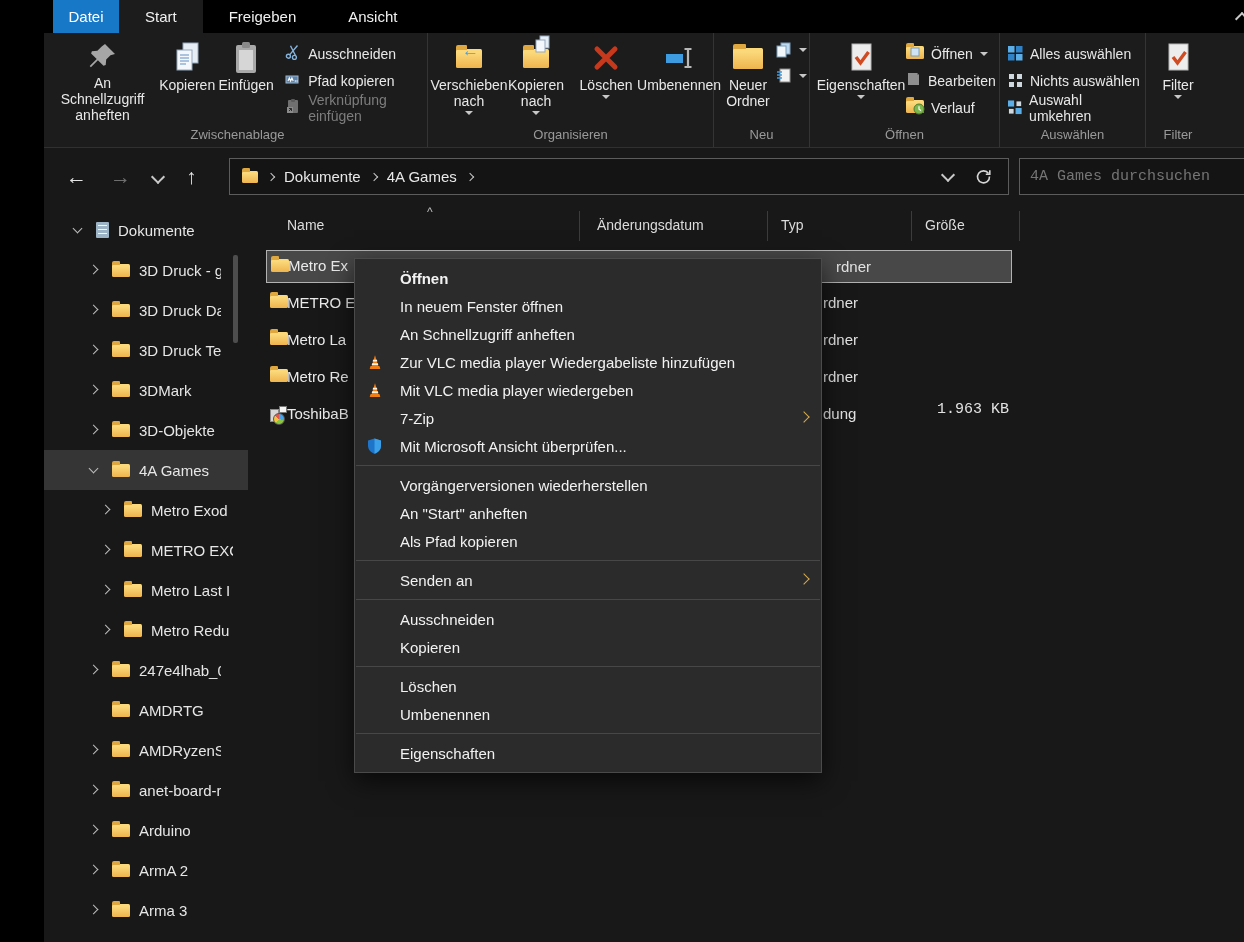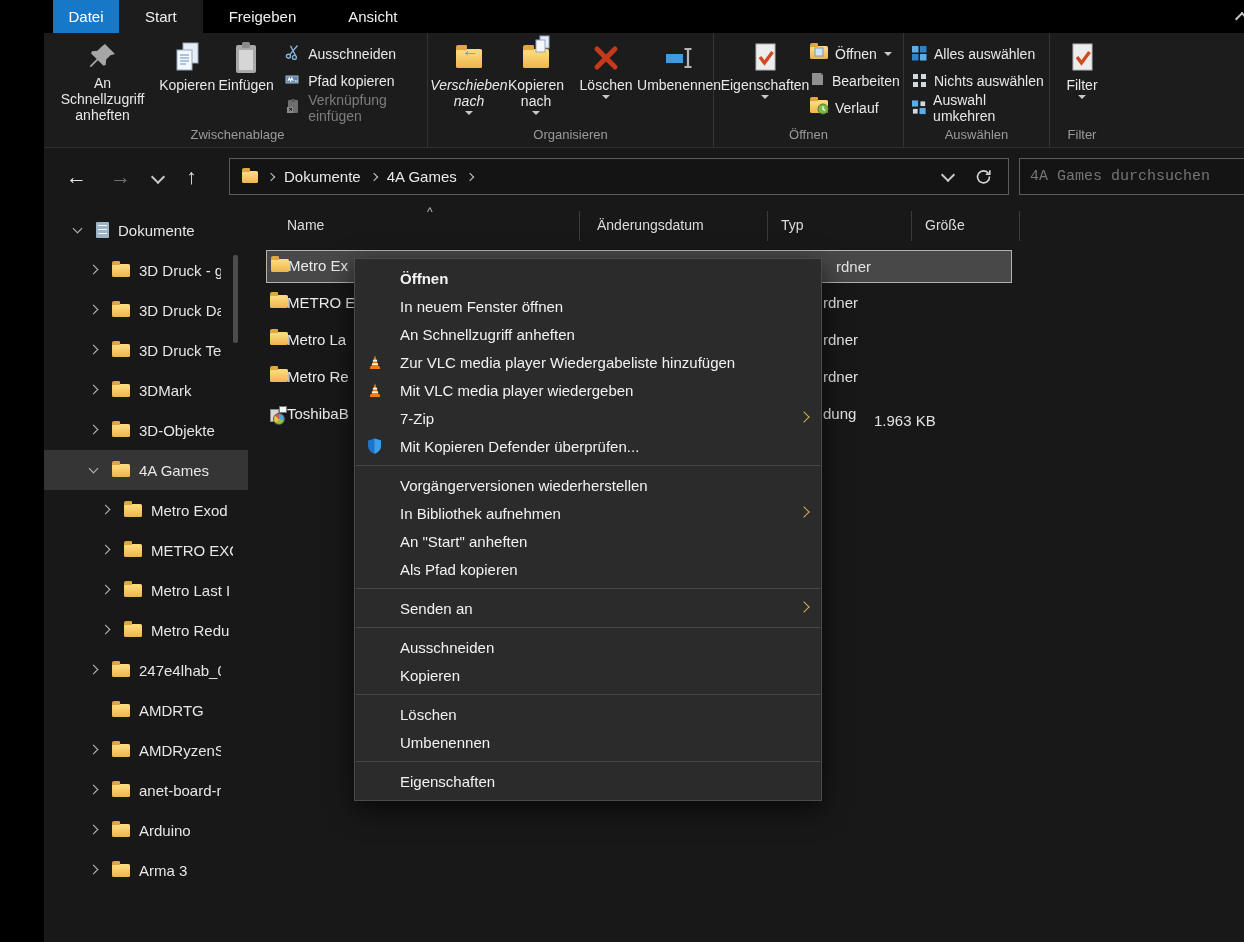--- a/index.html
+++ b/index.html
@@ -70,21 +70,21 @@
   
   .filearea{position:absolute;left:210px;top:207px;right:0;bottom:0;}
   .lheader{position:absolute;left:0;top:0;right:0;height:36px;font-size:14px;color:#dcdcdc;}
   .lheader .hcell{position:absolute;top:10px;}
   .hsep{position:absolute;top:4px;width:1px;height:30px;background:#3c3c3c;}
   .sortmark{position:absolute;left:173px;top:-2px;color:#bdbdbd;font-size:12px;}
   .frow{position:absolute;left:0;right:0;height:33px;}
   .frow .ric{position:absolute;left:16px;top:8px;}
   .frow .rname{position:absolute;left:33px;top:7px;font-size:15px;color:#eaeaea;white-space:nowrap;}
   .frow .rtype{position:absolute;left:569px;top:7px;font-size:15px;color:#e2e2e2;}
-  .frow .rsize{position:absolute;left:620px;width:135px;top:14px;font-size:15px;color:#e2e2e2;}
+  .frow .rsize{position:absolute;left:620px;width:135px;top:3px;font-size:15px;color:#e2e2e2;text-align:right;font-family:Liberation Mono, monospace;}
   .frow.sel{background:#484848;border:1px solid #b2b2b2;left:12px;width:746px;right:auto;box-sizing:border-box;}
   .frow.sel .ric{left:4px;}
   .frow.sel .rname{left:21px;top:6px;}
 
   .app-ic{display:inline-block;width:17px;height:17px;position:relative;flex:none;}
   .app-ic .b{position:absolute;left:0;top:3px;width:9px;height:13px;background:#d8d8d8;border:1px solid #8a8a8a;box-sizing:border-box;}
   .app-ic .d{position:absolute;left:3px;top:7px;width:10px;height:10px;border-radius:50%;
      background:conic-gradient(#4aa3e8 0 30%,#8cc63f 30% 60%,#f5c33b 60% 85%,#e4574a 85% 100%);border:1px solid #555;}
   .app-ic .w{position:absolute;right:0;top:0;width:8px;height:7px;background:#f5f5f5;border:1px solid #777;box-sizing:border-box;}
 
@@ -196,21 +196,21 @@
       <div class="glabel">Zwischenablage</div>
     </div>
 
     <div class="rgroup" style="width:286px;">
       <div class="body" style="padding-left:6px;">
         <div class="rbig" style="width:70px;">
           <span class="ic" style="position:relative;">
             <span class="fold mid"></span>
             <span class="fold-overlay" style="left:6px;top:2px;color:#4aa0e8;font-size:17px;">←</span>
           </span>
-          <span class="lb" style="max-width:78px;font-style:italic;">Verschieben nach</span>
+          <span class="lb" style="max-width:78px;">Verschieben nach</span>
           <span class="dcaret" style="margin-top:2px;"></span>
         </div>
         <div class="rbig" style="width:66px;">
           <span class="ic" style="position:relative;">
             <span class="fold mid"></span>
             <svg class="fold-overlay" style="left:12px;top:-4px;" width="16" height="18" viewBox="0 0 16 18">
               <rect x="5" y="1" width="9" height="12" fill="#e7edf4" stroke="#93a7bd"></rect>
               <rect x="1" y="5" width="9" height="12" fill="#f4f8fc" stroke="#93a7bd"></rect>
             </svg>
           </span>
@@ -233,20 +233,47 @@
               <rect x="3" y="12" width="17" height="9" fill="#3f9be0"></rect>
               <path d="M25 7 v18 M21.5 7 h7 M21.5 25 h7" stroke="#b8b8b8" stroke-width="2.2"></path>
             </svg>
           </span>
           <span class="lb">Umbenennen</span>
         </div>
       </div>
       <div class="glabel">Organisieren</div>
     </div>
 
+    <div class="rgroup" style="width:96px;">
+      <div class="body" style="padding-left:6px;">
+        <div class="rbig" style="width:56px;">
+          <span class="ic">
+              <span class="fold big"></span>
+            </span>
+          <span class="lb" style="max-width:54px;">Neuer Ordner</span>
+        </div>
+        <div class="stack" style="gap:6px;">
+          <div class="rsmall" style="height:20px;padding:0;">
+            <svg width="16" height="16" viewBox="0 0 16 16">
+              <rect x="5" y="1" width="9" height="11" fill="#bcd9ef" stroke="#7b9cb8"></rect>
+              <rect x="1" y="4" width="9" height="11" fill="#f2f7fb" stroke="#7b9cb8"></rect>
+            </svg>
+            <span class="dcaret"></span>
+          </div>
+          <div class="rsmall" style="height:20px;padding:0;">
+            <svg width="16" height="16" viewBox="0 0 16 16">
+              <rect x="4" y="1" width="10" height="13" fill="#f2f2f2" stroke="#8a8a8a"></rect>
+              <path d="M1 4 h5 M1 7 h5 M1 10 h5" stroke="#3f9be0" stroke-width="1.4"></path>
+            </svg>
+            <span class="dcaret"></span>
+          </div>
+        </div>
+      </div>
+      <div class="glabel">Neu</div>
+    </div>
 
     <div class="rgroup" style="width:190px;">
       <div class="body" style="padding-left:10px;">
         <div class="rbig" style="width:82px;">
           <span class="ic">
             <svg width="28" height="32" viewBox="0 0 28 32">
               <rect x="5" y="2" width="19" height="26" fill="#ededed" stroke="#b5b5b5"></rect>
               <path d="M9 15 l4.5 6 8-11" stroke="#d04a22" stroke-width="3.4" fill="none"></path>
             </svg>
           </span>
@@ -447,20 +474,25 @@
         </div>
         <div class="tree-row">
           <span class="tree-chev cr" style="margin-left: 44px;"></span>
           <span class="fold tree-ic"></span>
           <span class="tree-label">anet-board-r</span>
         </div>
         <div class="tree-row">
           <span class="tree-chev cr" style="margin-left: 44px;"></span>
           <span class="fold tree-ic"></span>
           <span class="tree-label">Arduino</span>
+        </div>
+        <div class="tree-row">
+          <span class="tree-chev cr" style="margin-left: 44px;"></span>
+          <span class="fold tree-ic"></span>
+          <span class="tree-label">ArmA 2</span>
         </div>
         <div class="tree-row">
           <span class="tree-chev cr" style="margin-left: 44px;"></span>
           <span class="fold tree-ic"></span>
           <span class="tree-label">Arma 3</span>
         </div>
       </div>
     <div class="side-scroll"></div>
   </div>
 
@@ -552,31 +584,26 @@
         <span class="mlabel">7-Zip</span>
         <span class="marrow"></span>
       </div>
       <div class="mi">
         <span class="islot">
     <svg width="15" height="16" viewBox="0 0 15 16">
       <path d="M7.5 0.5 L14 2.5 V7.5 C14 11.8 11 14.6 7.5 15.7 C4 14.6 1 11.8 1 7.5 V2.5 Z" fill="#1d74c8"></path>
       <path d="M7.5 0.5 L14 2.5 V7.5 C14 11.8 11 14.6 7.5 15.7 Z" fill="#3ba0e8"></path>
     </svg>
   </span>
-        <span class="mlabel">Mit Kopieren Defender überprüfen...</span>
+        <span class="mlabel">Mit Microsoft Ansicht überprüfen...</span>
       </div>
       <div class="msep"></div>
       <div class="mi">
         <span class="islot"></span>
         <span class="mlabel">Vorgängerversionen wiederherstellen</span>
-      </div>
-      <div class="mi">
-        <span class="islot"></span>
-        <span class="mlabel">In Bibliothek aufnehmen</span>
-        <span class="marrow"></span>
       </div>
       <div class="mi">
         <span class="islot"></span>
         <span class="mlabel">An "Start" anheften</span>
       </div>
       <div class="mi">
         <span class="islot"></span>
         <span class="mlabel">Als Pfad kopieren</span>
       </div>
       <div class="msep"></div>

